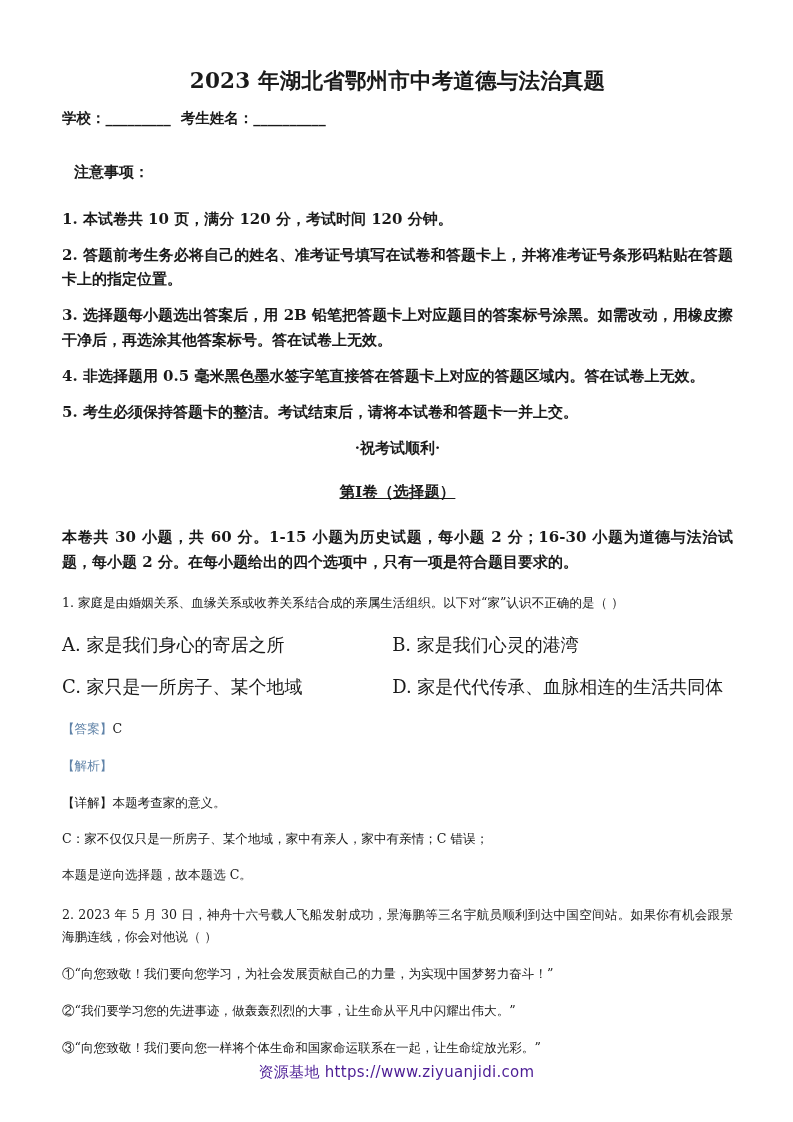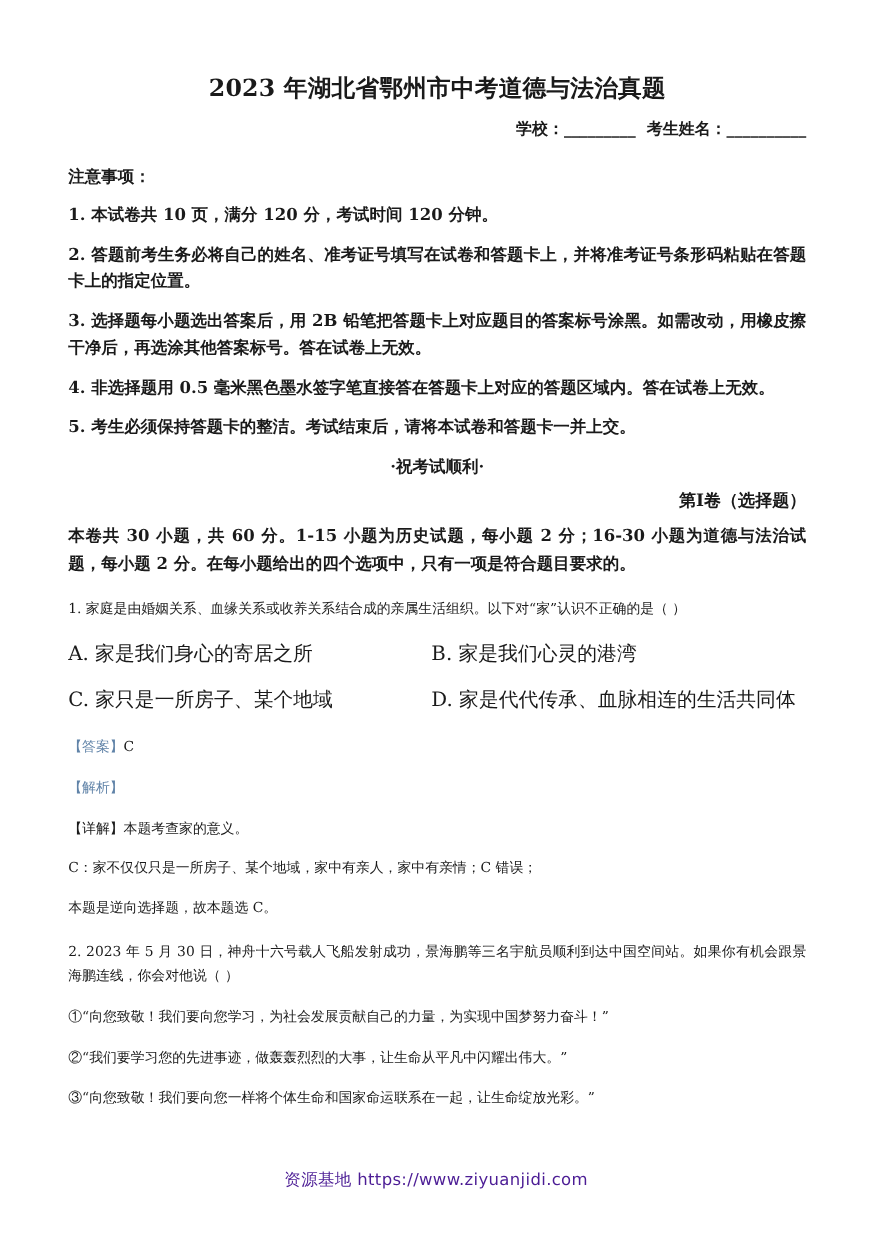--- a/index.html
+++ b/index.html
@@ -32,34 +32,34 @@
   .doc-title {
     text-align: center;
     font-size: 21.5px;
     font-weight: bold;
     letter-spacing: 0.2px;
     margin: 0;
     padding-top: 66px;
     line-height: 1.35;
   }
   .subject-line {
-    text-align: right;
+    text-align: left;
     font-size: 14.5px;
     font-weight: bold;
     margin: 0;
     padding-top: 13px;
     line-height: 1.35;
     white-space: pre;
   }
 
   
   .notice-heading {
     font-size: 15px;
     font-weight: bold;
-    margin: 0;
+    margin: 12px;
     padding-top: 22px;
     line-height: 1.4;
   }
   .notice-item {
     font-size: 15px;
     font-weight: bold;
     margin: 0;
     padding-top: 12px;
     line-height: 1.62;
     text-align: justify;
@@ -69,26 +69,27 @@
   
   .wish-line {
     text-align: center;
     font-size: 15px;
     font-weight: bold;
     margin: 0;
     padding-top: 13px;
     line-height: 1.4;
   }
   .volume-line {
-    text-align: right;
+    text-align: center;
     font-size: 15.5px;
     font-weight: bold;
-    margin: 0;
+    margin: 13px;
     padding-top: 9px;
     line-height: 1.4;
+    text-decoration: underline;
   }
   .section-instruction {
     font-size: 15px;
     font-weight: bold;
     margin: 0;
     padding-top: 10px;
     line-height: 1.65;
     text-align: justify;
     text-justify: inter-ideograph;
   }

